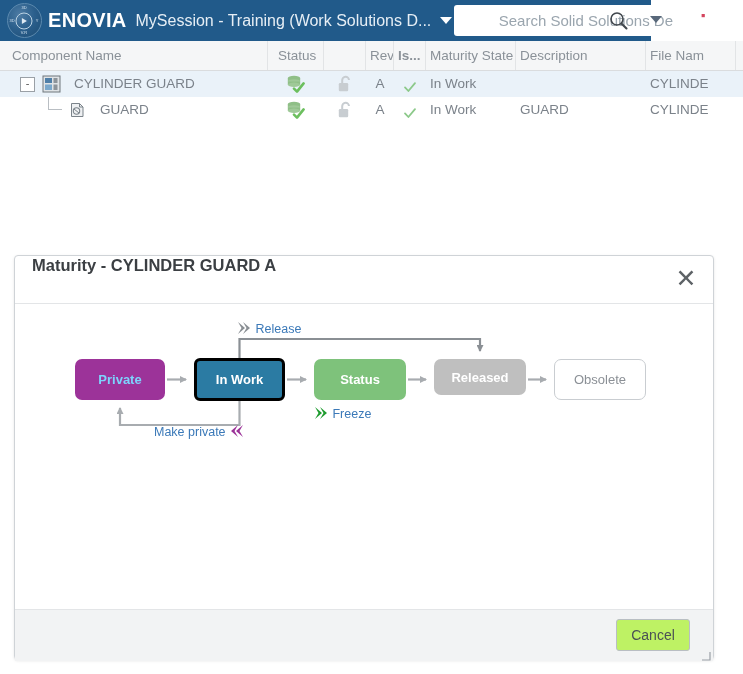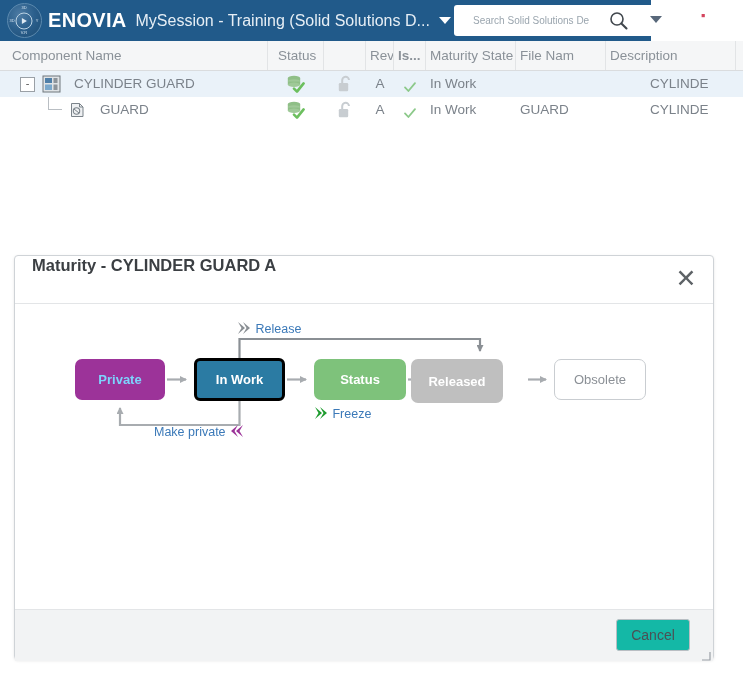--- a/index.html
+++ b/index.html
@@ -44,22 +44,22 @@
     margin-left:9px;width:0;height:0;
     border-left:6px solid transparent;border-right:6px solid transparent;
     border-top:7px solid #ffffff;
   }
   .search-box{
     position:absolute;left:454px;top:5px;width:221px;height:31px;
     background:#ffffff;border-radius:3px;display:flex;align-items:center;
   }
   .search-input{
     border:0;outline:0;background:transparent;flex:1;
-    font-family:"Liberation Sans",sans-serif;font-size:10px;color:#6f7b85;
-    padding-left:19px;width:10px;
+    font-family:"Liberation Sans",sans-serif;font-size:15px;color:#6f7b85;
+    padding-left:9px;width:10px;text-align:right;
   }
   .search-input::placeholder{color:#9aa5ae;}
   .search-mag{position:absolute;left:155px;top:6px;width:19px;height:19px;}
   .search-chev{
     position:absolute;right:13px;top:11px;width:0;height:0;
     border-left:6px solid transparent;border-right:6px solid transparent;
     border-top:7px solid #58687a;
   }
   .tag-icon{position:absolute;left:684px;top:8px;width:26px;height:26px;}
   .hamburger{position:absolute;left:726px;top:11px;width:17px;height:18px;}
@@ -130,21 +130,21 @@
     position:absolute;right:14px;top:10px;width:26px;height:26px;
     color:#5d6266;font-size:25px;line-height:25px;text-align:center;
     cursor:pointer;font-family:"Liberation Sans",sans-serif;
   }
   .dlg-body{position:relative;height:305px;background:#ffffff;overflow:hidden;}
   .dlg-foot{
     position:relative;height:51px;background:#f2f3f4;border-top:1px solid #e3e5e7;
   }
   .cancel-btn{
     position:absolute;right:23px;top:9px;width:74px;height:32px;
-    background:#14b8a6;border:1px solid #b9bec3;border-radius:3px;
+    background:#bef264;border:1px solid #b9bec3;border-radius:3px;
     color:#4b5055;font-size:14px;cursor:pointer;
     font-family:"Liberation Sans",sans-serif;
   }
   .resize-grip{position:absolute;right:2px;bottom:2px;width:12px;height:12px;}
 
   
   .diagram{position:absolute;left:0;top:0;width:700px;height:305px;}
   .node{
     position:absolute;border-radius:7px;box-sizing:border-box;
     display:flex;align-items:center;justify-content:center;
@@ -169,21 +169,21 @@
         <div class="ring"></div>
         <div class="tri"></div>
         <div class="tick t-n">3D</div>
         <div class="tick t-s">V.R</div>
         <div class="tick t-w">3D</div>
         <div class="tick t-e">Y</div>
       </div>
     </div>
 
     <span class="brand">ENOVIA</span>
-    <span class="session">MySession - Training (Solid Solutions D...</span>
+    <span class="session">MySession - Training (Work Solutions D...</span>
     <span class="chev-down"></span>
 
     <div class="search-box">
       <input class="search-input" type="text" placeholder="Search Solid Solutions De" style="">
       <span class="search-mag">
         <svg width="19" height="19" viewBox="0 0 19 19">
           <circle cx="8" cy="8" r="6" fill="none" stroke="#41474d" stroke-width="1.6"></circle>
           <line x1="12.4" y1="12.4" x2="17.5" y2="17.5" stroke="#41474d" stroke-width="2.1" stroke-linecap="round"></line>
         </svg>
       </span>
@@ -206,22 +206,22 @@
 
   <div class="grid">
 
     <div class="grid-head">
       <div class="cell c-name">Component Name</div>
       <div class="cell c-status">Status</div>
       <div class="cell c-lock"></div>
       <div class="cell c-rev">Rev</div>
       <div class="cell c-is">Is...</div>
       <div class="cell c-mat">Maturity State</div>
+      <div class="cell c-desc">Description</div>
       <div class="cell c-file">File Nam</div>
-      <div class="cell c-desc">Description</div>
     </div>
 
     <div class="row sel lvl1">
       <div class="cell c-name">
         <span class="tree-toggle">-</span>
         <span class="node-icon">
           <svg width="19" height="18" viewBox="0 0 19 18">
             <rect x="1" y="1" width="17" height="16" fill="#dfe3e6" stroke="#6e767d" stroke-width="1"></rect>
             <rect x="3" y="3" width="7" height="5" fill="#4f7fa8"></rect>
             <rect x="11.5" y="3" width="4" height="5" fill="#8d949a"></rect>
@@ -344,21 +344,21 @@
           </svg>
       <div class="node" style="left: 60px; top: 55px; width: 90px; height: 41px; background: rgb(156, 51, 153); color: #7dd3fc;">
             <span>Private</span>
           </div>
           <div class="node current" style="left: 179px; top: 54px; width: 91px; height: 43px; background: rgb(43, 123, 163); color: rgb(255, 255, 255);">
             <span>In Work</span>
           </div>
           <div class="node" style="left: 299px; top: 55px; width: 92px; height: 41px; background: rgb(126, 194, 123); color: rgb(255, 255, 255);">
             <span>Status</span>
           </div>
-          <div class="node" style="left: 396px; top: 55px; width: 92px; height: 44px; background: rgb(191, 191, 191); color: rgb(255, 255, 255);">
+          <div class="node" style="left: 419px; top: 55px; width: 92px; height: 36px; background: rgb(191, 191, 191); color: rgb(255, 255, 255);">
             <span>Released</span>
           </div>
           <div class="node plain" style="left: 539px; top: 55px; width: 92px; height: 41px; color: rgb(139, 144, 150);">
             <span>Obsolete</span>
           </div>
           <div class="trans-lbl" style="left: 299px; top: 102px; color: rgb(59, 121, 184);"><span style="display: inline-block; vertical-align: -2px;"><svg width="15" height="14" viewBox="0 0 15 14">
                 <path d="M1 1 L8 7 L1 13 L4.5 7 Z" fill="#1f9c2f"></path>
                 <path d="M6 1 L13 7 L6 13 L9.5 7 Z" fill="#1f9c2f"></path>
               </svg></span> <span>Freeze</span></div>
           <div class="trans-lbl" style="left: 222px; top: 17px; color: rgb(59, 121, 184);"><span style="display: inline-block; vertical-align: -2px;"><svg width="15" height="14" viewBox="0 0 15 14">

